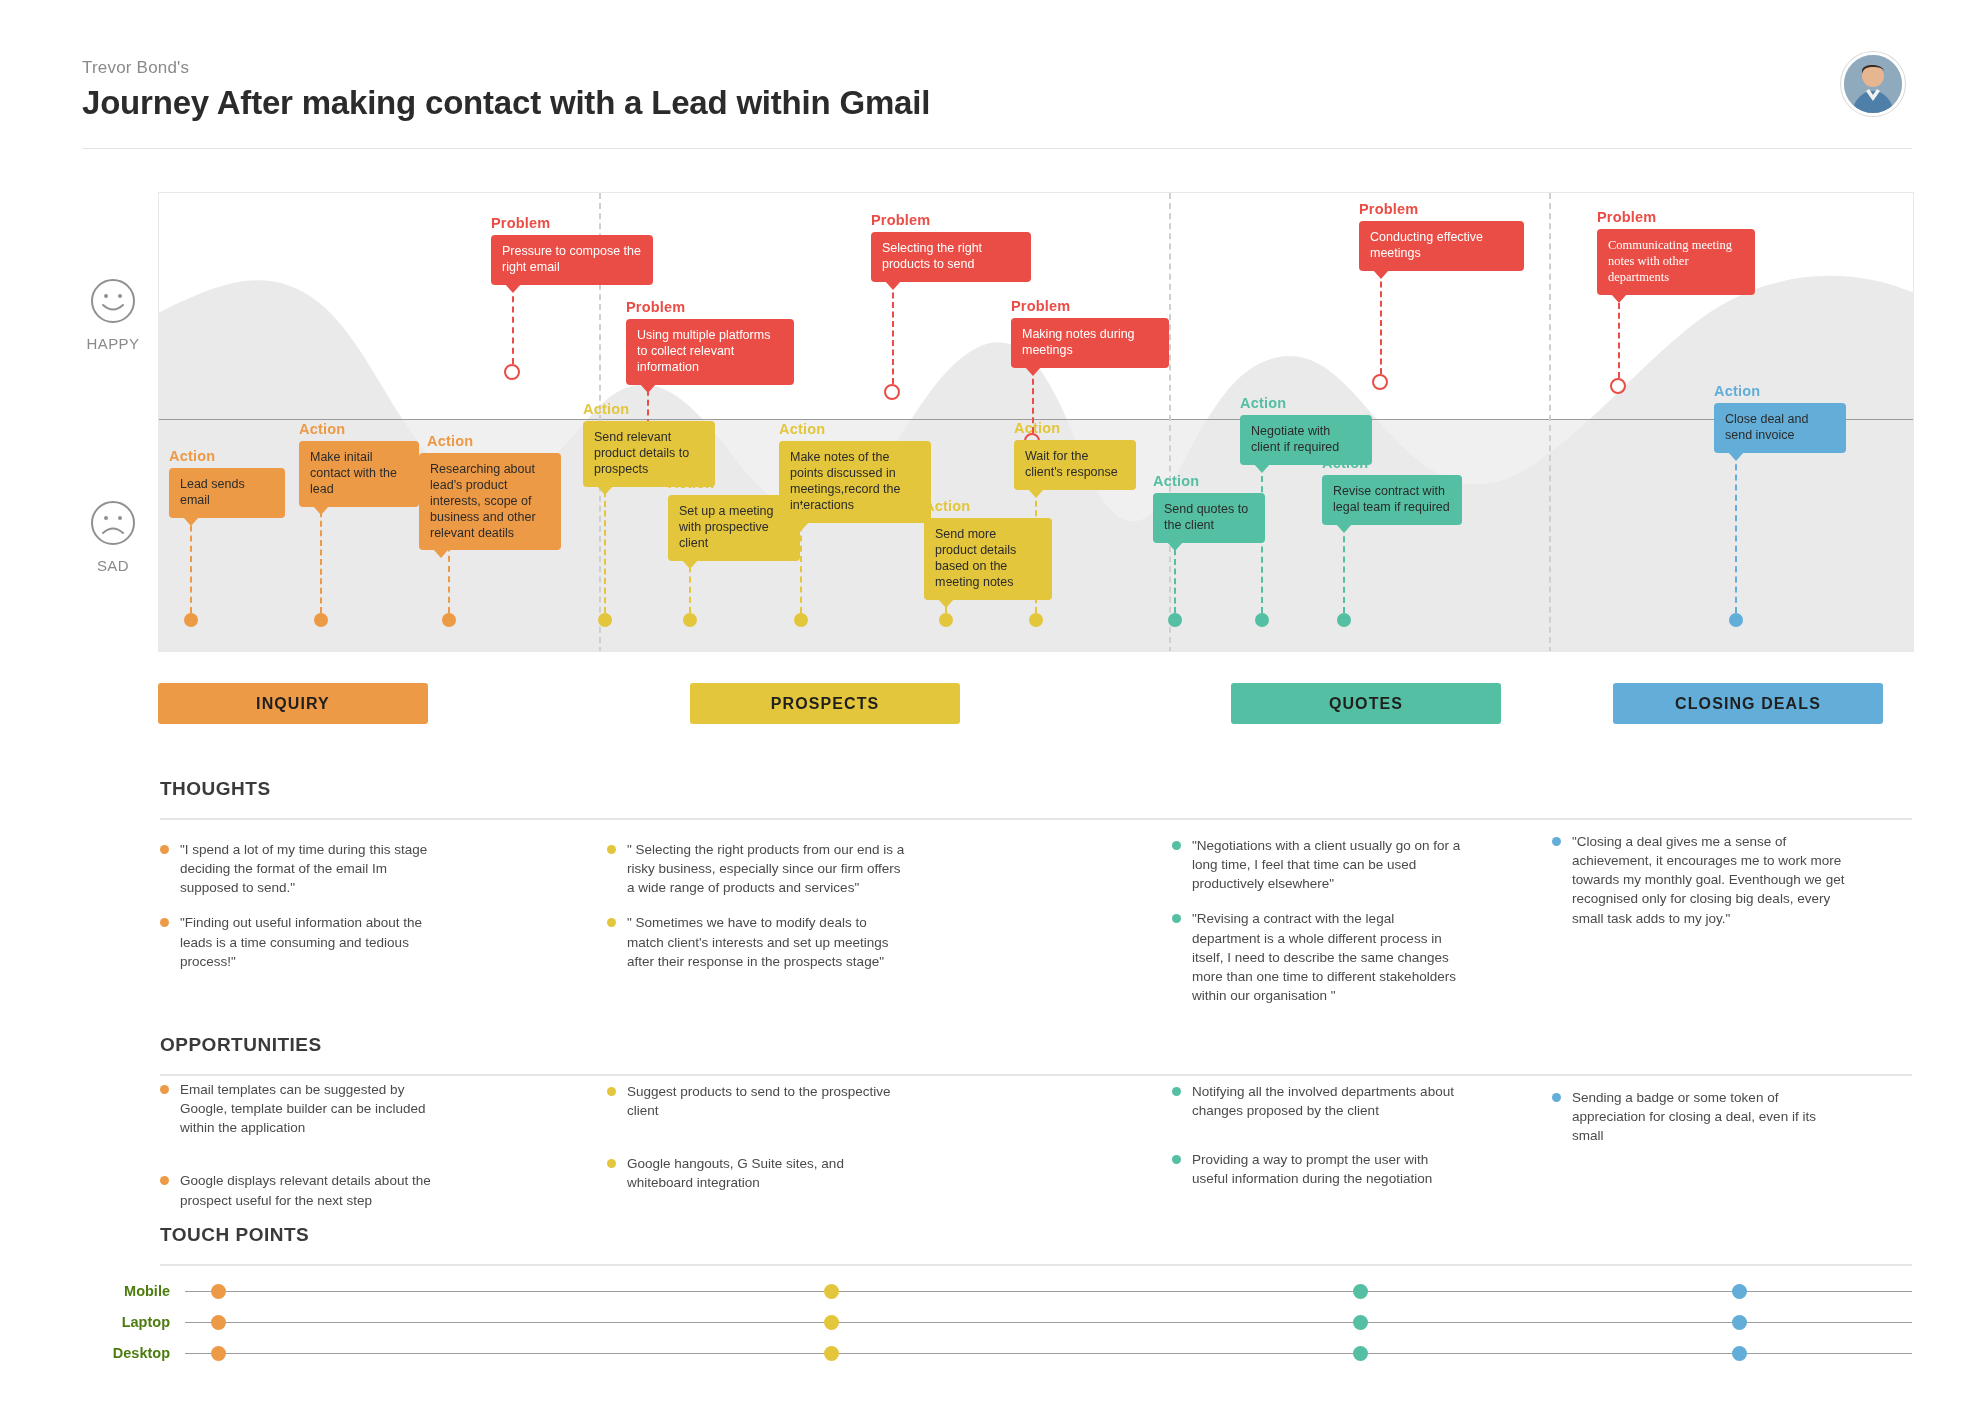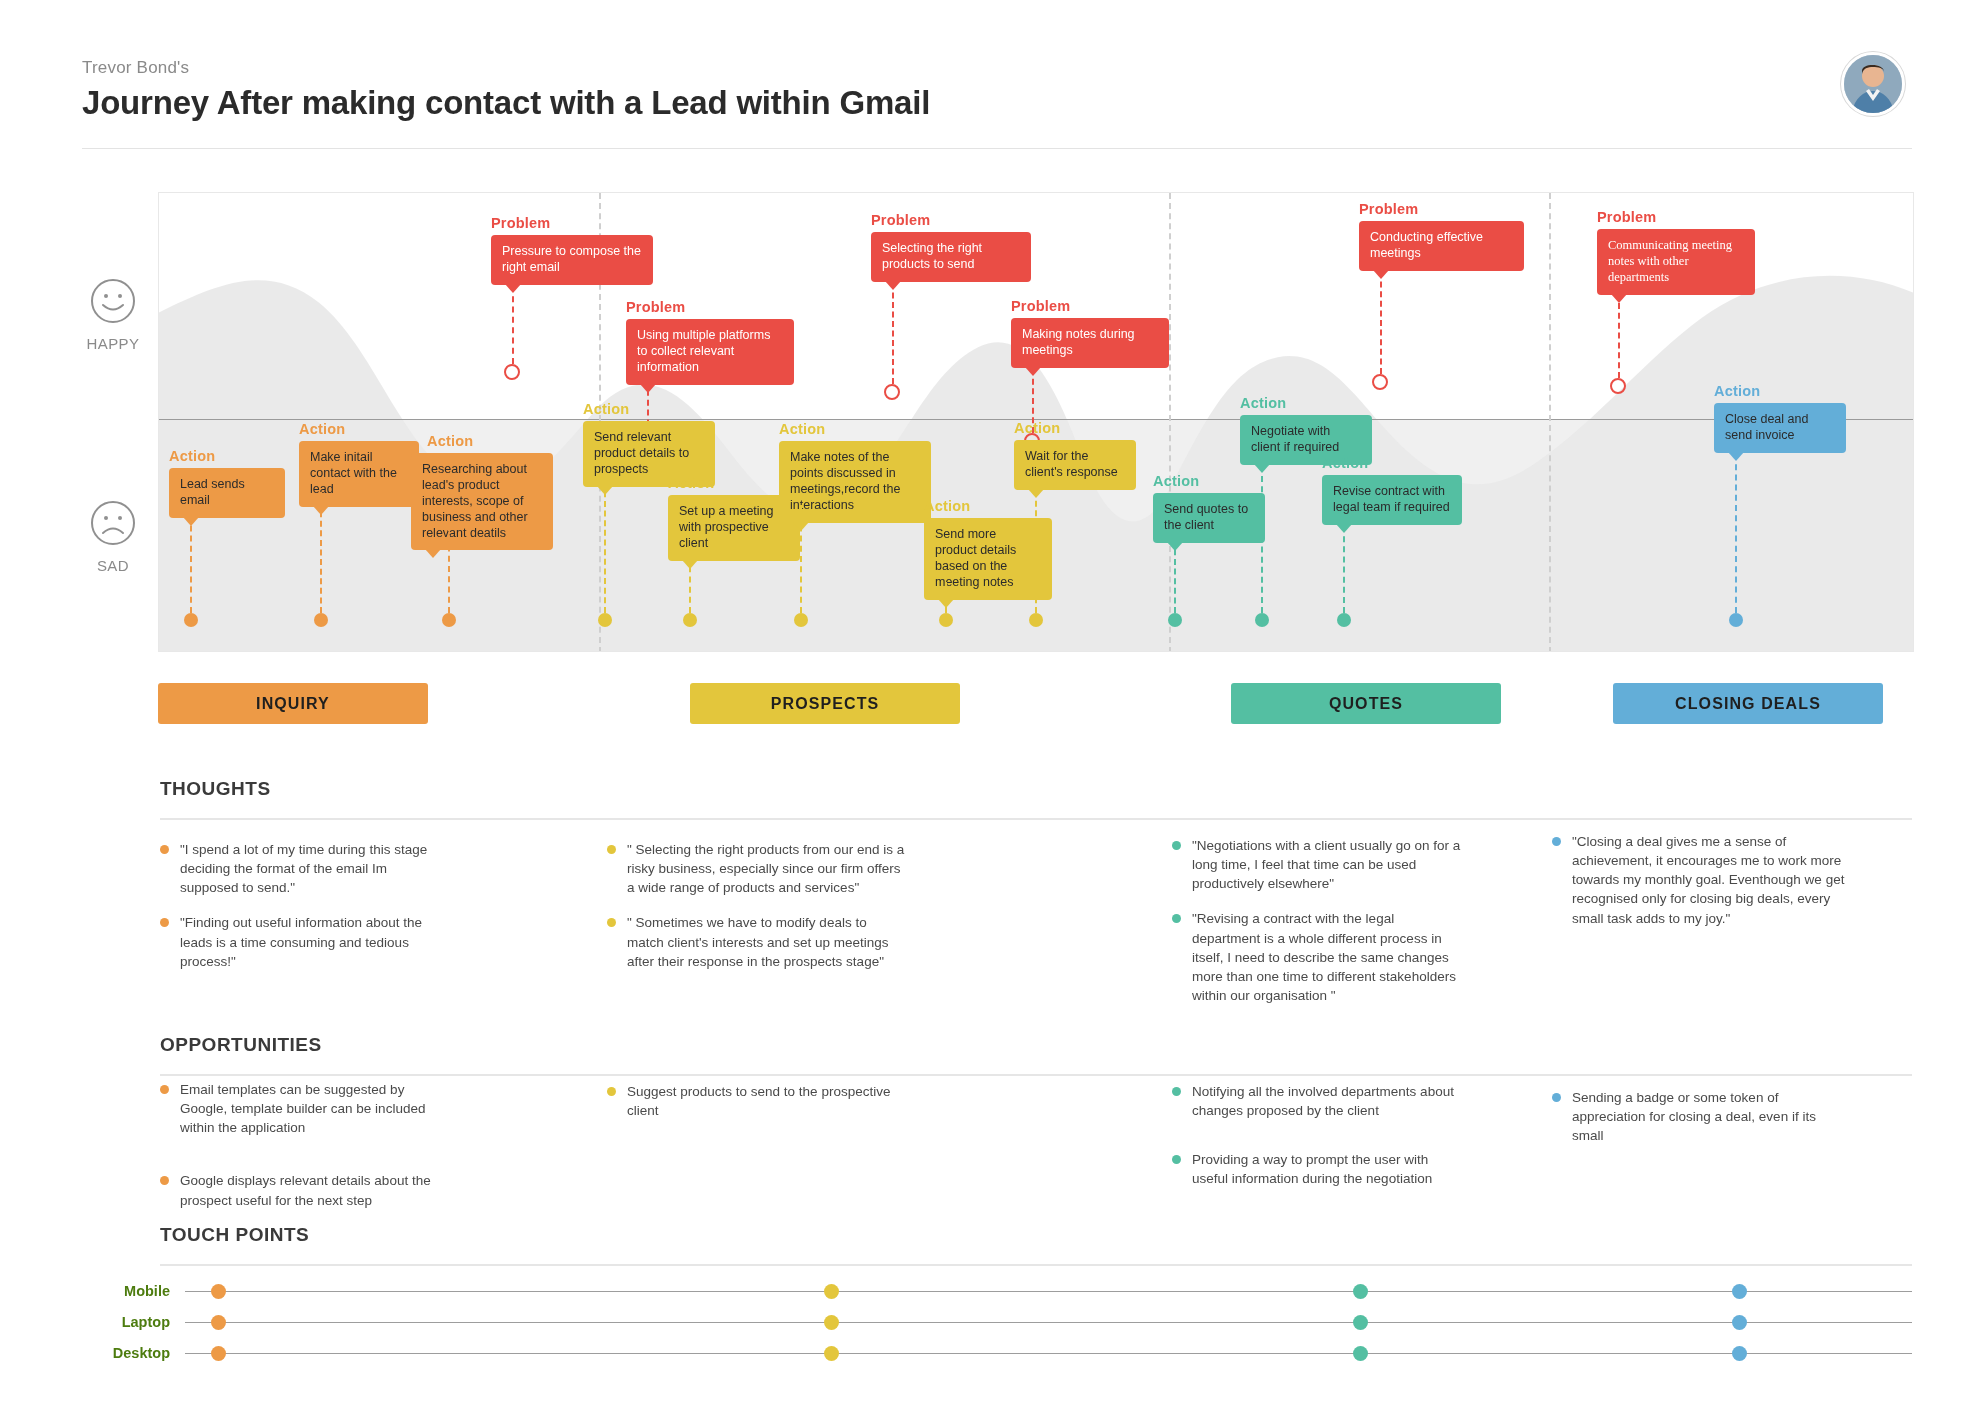--- a/index.html
+++ b/index.html
@@ -253,21 +253,21 @@
 
     <div class="card-kicker k-inquiry" style="left:140px; top:228px;">Action</div>
     <div class="card c-inquiry" style="left:140px; top:248px; width:120px;">
       <span class="body">Make initail contact with the lead</span>
       <span class="tail"></span>
     </div>
     <div class="leader" style="left:161px; top:299px; height:121px; border-color:#ed9a46;"></div>
     <div class="endpoint d-inquiry" style="left:155px; top:420px;"></div>
 
     <div class="card-kicker k-inquiry" style="left:268px; top:240px;">Action</div>
-    <div class="card c-inquiry" style="left:252px; top:260px; width:142px;">
+    <div class="card c-inquiry" style="left:260px; top:260px; width:142px;">
       <span class="body">Researching about lead's product interests, scope of business and other relevant deatils</span>
       <span class="tail"></span>
     </div>
     <div class="leader" style="left:289px; top:332px; height:88px; border-color:#ed9a46;"></div>
     <div class="endpoint d-inquiry" style="left:283px; top:420px;"></div>
 
     <div class="card-kicker k-prospect" style="left:424px; top:208px;">Action</div>
     <div class="card c-prospect" style="left:424px; top:228px; width:132px;">
       <span class="body">Send relevant product details to prospects</span>
       <span class="tail"></span>
@@ -407,20 +407,24 @@
     <div class="bullet-row">
       <span class="bullet-dot d-inquiry"></span>
       <div class="bullet-text">Google displays relevant details about the prospect useful for the next step</div>
     </div>
   </div>
 
   <div class="col" style="left:607px; top:1082px; width:300px;">
     <div class="bullet-row" style="margin-bottom:34px;">
       <span class="bullet-dot d-prospect"></span>
       <div class="bullet-text">Suggest products to send to the prospective client</div>
+    </div>
+    <div class="bullet-row">
+      <span class="bullet-dot d-prospect"></span>
+      <div class="bullet-text">Google hangouts, G Suite sites, and whiteboard integration</div>
     </div>
   </div>
 
   <div class="col" style="left:1172px; top:1082px; width:290px;">
     <div class="bullet-row" style="margin-bottom:30px;">
       <span class="bullet-dot d-quote"></span>
       <div class="bullet-text">Notifying all the involved departments about changes proposed by the client</div>
     </div>
     <div class="bullet-row">
       <span class="bullet-dot d-quote"></span>

